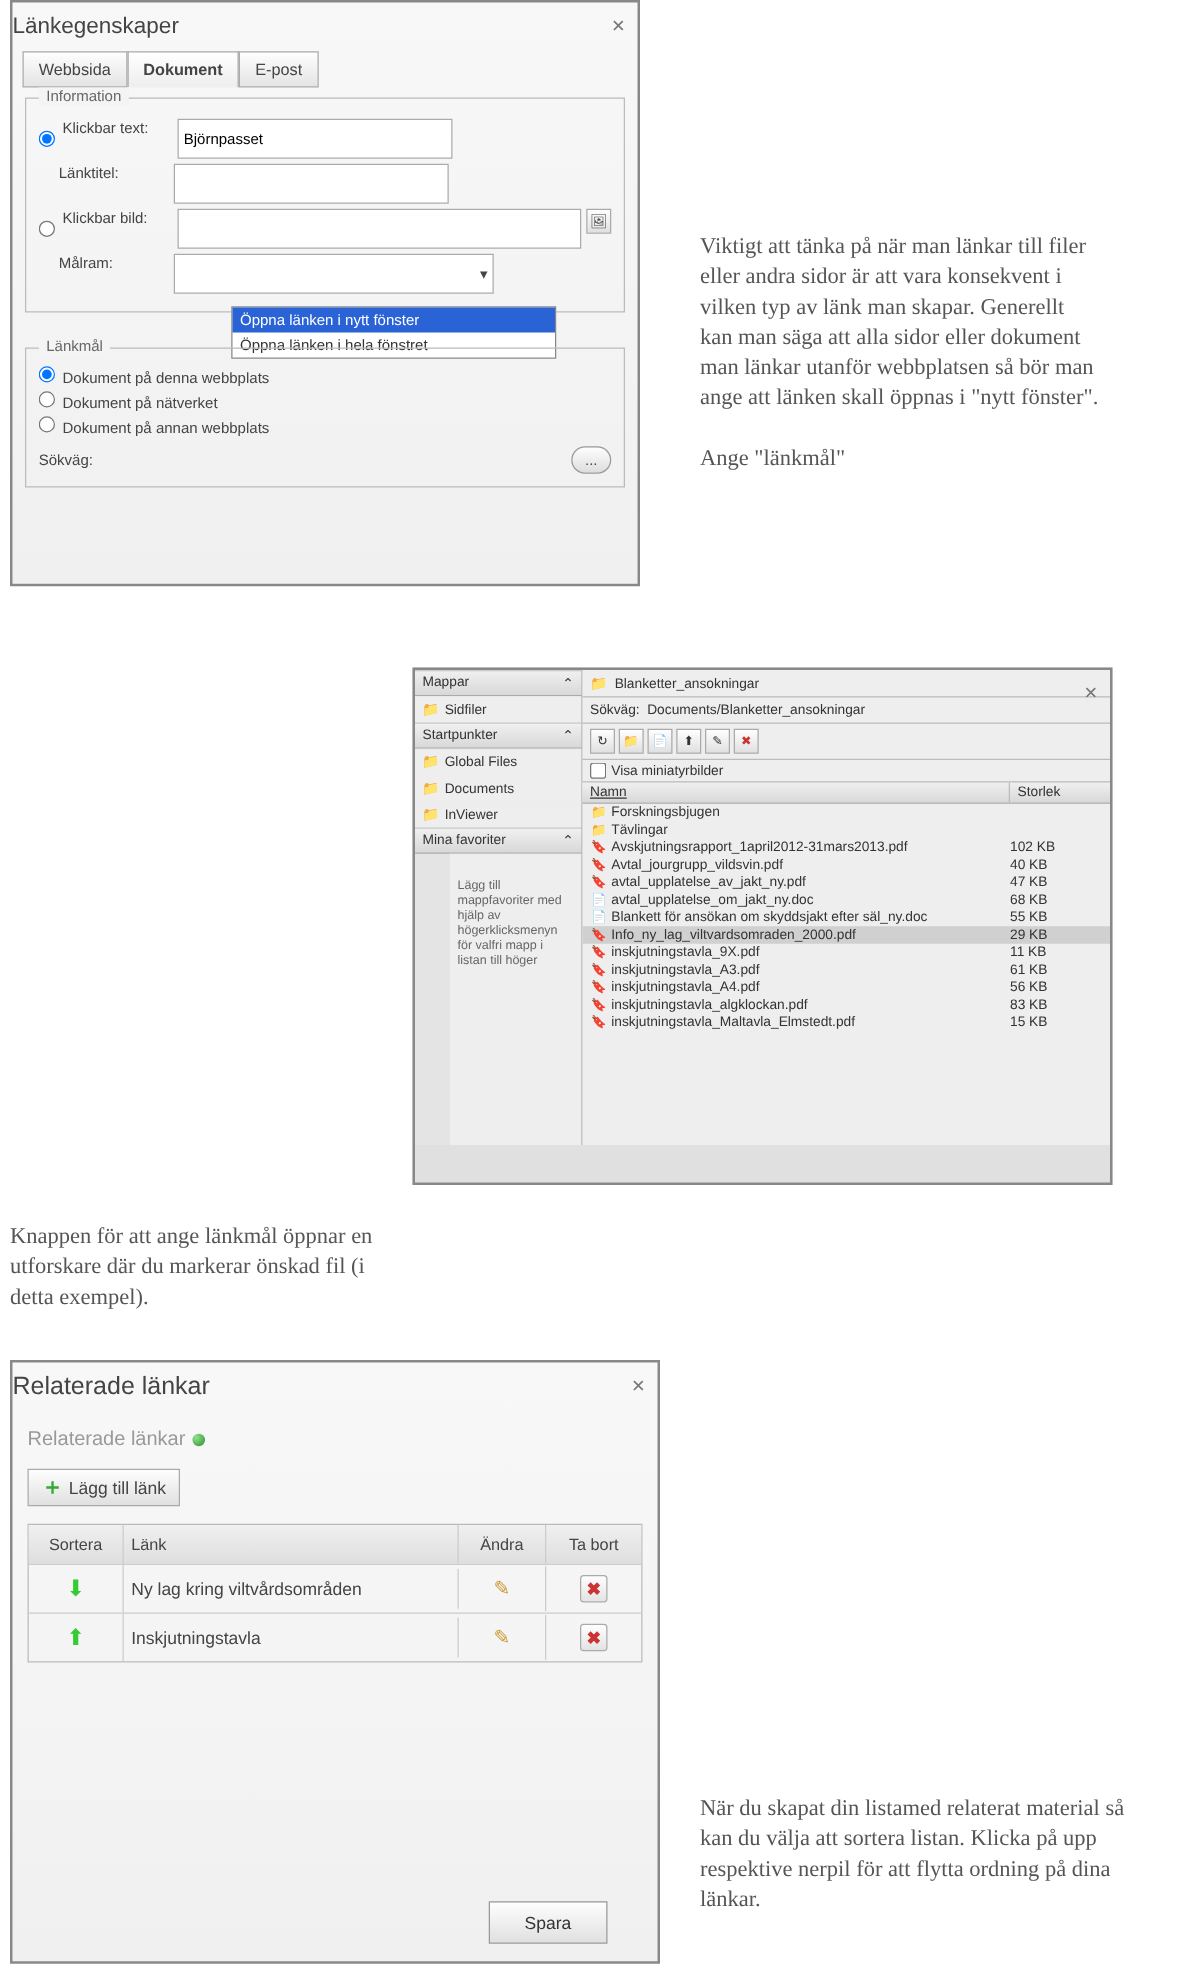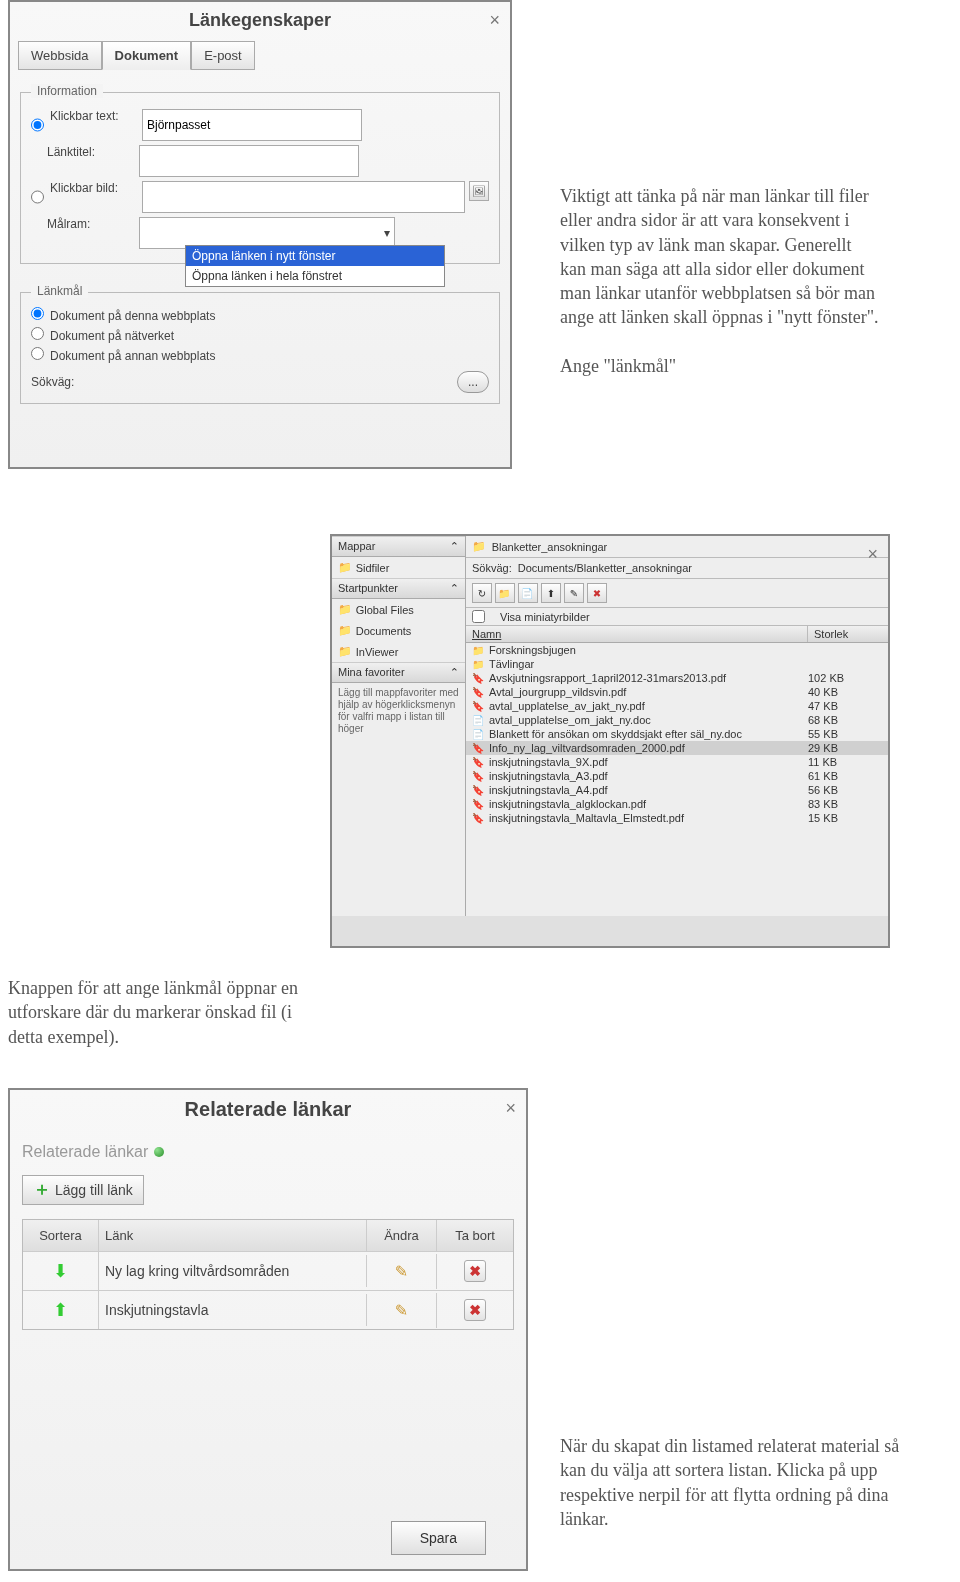--- a/index.html
+++ b/index.html
@@ -10,25 +10,24 @@
     height: 1582px;
     position: relative;
     color: #333;
   }
   .panel {
     position: absolute;
     border: 2px solid #888;
     background: linear-gradient(#f8f8f8, #f0f0f0);
   }
   .panel-title {
-    text-align: center;
     font-size: 18px;
     padding: 8px 0 10px;
     color: #444;
-    font-weight: bold;
+    font-weight: normal;
   }
   .close-x {
     position: absolute;
     right: 10px;
     top: 8px;
     font-size: 18px;
     color: #777;
     cursor: pointer;
   }
   
@@ -42,21 +41,21 @@
     color: #444;
     cursor: pointer;
   }
   .tab.active {
     font-weight: bold;
     background: linear-gradient(#fff,#eee);
     border-bottom: 1px solid #eee;
   }
   .fieldset {
     border: 1px solid #bbb;
-    margin: 22px 10px 8px;
+    margin: 8px 10px 8px;
     padding: 12px 10px 10px;
     position: relative;
   }
   .fieldset > .legend {
     position: absolute;
     top: -9px; left: 10px;
     background: #f4f4f4;
     padding: 0 6px;
     font-size: 12px;
     color: #666;
@@ -133,26 +132,26 @@
   }
   .side-hdr {
     background: linear-gradient(#f0f0f0,#d8d8d8);
     padding: 3px 6px;
     border-bottom:1px solid #aaa;
     border-top:1px solid #ccc;
     display:flex; justify-content:space-between;
     font-size: 11px;
   }
   .side-item { padding: 4px 6px; display:flex; align-items:center; gap:4px; background:#eee; }
-  .side-fav { padding: 4px 6px; font-size: 10px; color: #666; line-height:1.2; flex:1; background:#eee; }
+  .side-fav { padding: 20px 6px; font-size: 10px; color: #666; line-height:1.2; flex:1; background:#eee;margin-left:28px; }
   .dlg2-main { flex:1; display:flex; flex-direction:column; background:#eee; }
   .crumb-row { display:flex; align-items:center; gap:6px; padding:4px 6px; font-size:11px; border-bottom:1px solid #bbb; }
   .toolbar { display:flex; gap:3px; padding:4px 6px; border-bottom:1px solid #bbb; }
   .tbtn { width:20px; height:20px; border:1px solid #aaa; background:linear-gradient(#fefefe,#e0e0e0); display:flex;align-items:center;justify-content:center;font-size:10px; }
-  .thumb-row { padding: 2px 6px; font-size:11px; display:flex; align-items:center; gap:15px; }
+  .thumb-row { padding: 2px 6px; font-size:11px; display:flex; align-items:center; gap:4px; }
   .file-head { display:flex; font-size:11px; background:linear-gradient(#f0f0f0,#d8d8d8); border-top:1px solid #bbb; border-bottom:1px solid #aaa; }
   .file-head .col1 { flex:1; padding:2px 6px; border-right:1px solid #bbb;text-decoration:underline; }
   .file-head .col2 { width:80px; padding:2px 6px; }
   .file-list { flex:1; overflow:hidden; }
   .frow { display:flex; font-size:11px; padding:1px 6px; align-items:center; }
   .frow .icn { width:14px; text-align:center; margin-right:3px; font-size:10px; }
   .frow .fname { flex:1; white-space:nowrap; overflow:hidden; text-overflow:ellipsis; }
   .frow .fsize { width:74px; text-align:left; }
   .frow.sel { background:#d0d0d0; }
   .folder-icn { color:#c9a23a; }

